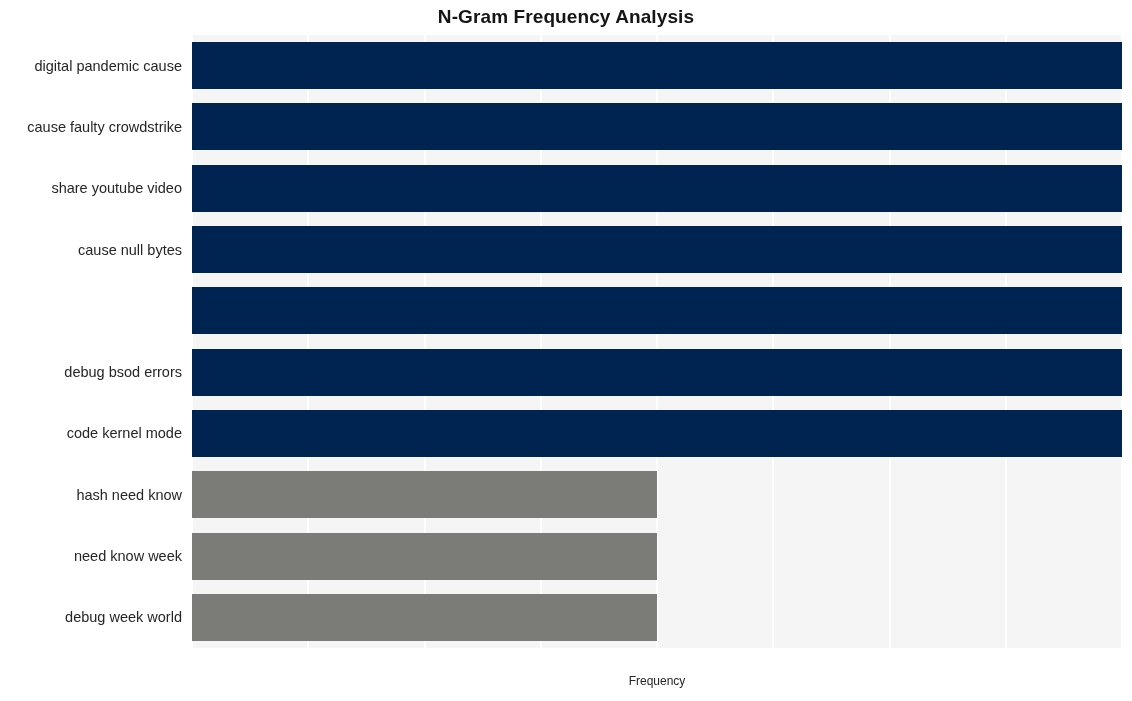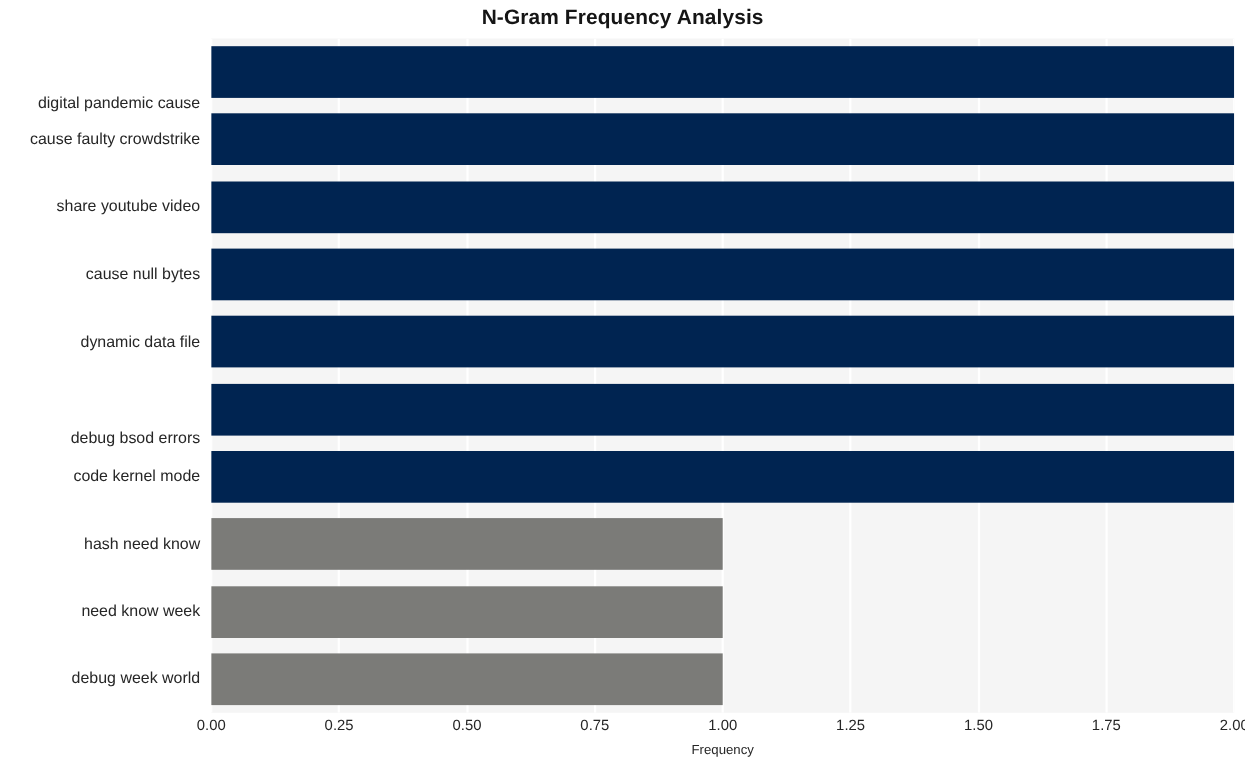--- a/index.html
+++ b/index.html
@@ -115,26 +115,25 @@
   }
 </style>
 </head>
 <body>
 
 <div class="figure">
 
   <div class="chart-title">N-Gram Frequency Analysis</div>
 
   <div class="ylabels">
-      <div class="ylabel" style="top: 20.65px; margin-top: 28px;">digital pandemic cause</div>
+      <div class="ylabel" style="top: 20.65px;">digital pandemic cause</div>
       <div class="ylabel" style="top: 81.95px; margin-left: 24px;">cause faulty crowdstrike</div>
       <div class="ylabel" style="top: 143.25px; margin-left: 45px;">share youtube video</div>
       <div class="ylabel" style="top: 204.55px;">cause null bytes</div>
-      <div class="ylabel" style="top: 265.85px;">dynamic data file</div>
-      <div class="ylabel" style="top: 327.15px; margin-top: 27px;">debug bsod errors</div>
+      <div class="ylabel" style="top: 327.15px;">debug bsod errors</div>
       <div class="ylabel" style="top: 388.45px;">code kernel mode</div>
       <div class="ylabel" style="top: 449.75px;">hash need know</div>
       <div class="ylabel" style="top: 511.05px;">need know week</div>
       <div class="ylabel" style="top: 572.35px;">debug week world</div>
     </div>
 
   <div class="plot-area">
     <div class="gridlines">
         <div class="gridline-v" style="left: -1px;"></div>
         <div class="gridline-v" style="left: 115.25px;"></div>
@@ -153,27 +152,16 @@
         <div class="bar" title="cause null bytes: 2" style="width: 930px; top: 191.05px; background: rgb(0, 36, 81);"></div>
         <div class="bar" title="dynamic data file: 2" style="width: 930px; top: 252.35px; background: rgb(0, 36, 81);"></div>
         <div class="bar" title="debug bsod errors: 2" style="width: 930px; top: 313.65px; background: rgb(0, 36, 81);"></div>
         <div class="bar" title="code kernel mode: 2" style="width: 930px; top: 374.95px; background: rgb(0, 36, 81);"></div>
         <div class="bar" title="hash need know: 1" style="width: 465px; top: 436.25px; background: rgb(123, 123, 120);"></div>
         <div class="bar" title="need know week: 1" style="width: 465px; top: 497.55px; background: rgb(123, 123, 120);"></div>
         <div class="bar" title="know week world: 1" style="width: 465px; top: 558.85px; background: rgb(123, 123, 120);"></div>
       </div>
   </div>
 
-  <div class="xticks">
-      <div class="xtick" style="left: 0px;">0.00</div>
-      <div class="xtick" style="left: 116.25px;">0.25</div>
-      <div class="xtick" style="left: 232.5px;">0.50</div>
-      <div class="xtick" style="left: 348.75px;">0.75</div>
-      <div class="xtick" style="left: 465px;">1.00</div>
-      <div class="xtick" style="left: 581.25px;">1.25</div>
-      <div class="xtick" style="left: 697.5px;">1.50</div>
-      <div class="xtick" style="left: 813.75px;">1.75</div>
-      <div class="xtick" style="left: 930px;">2.00</div>
-    </div>
 
   <div class="xaxis-label">Frequency</div>
 
 </div>
 
 </body></html>

